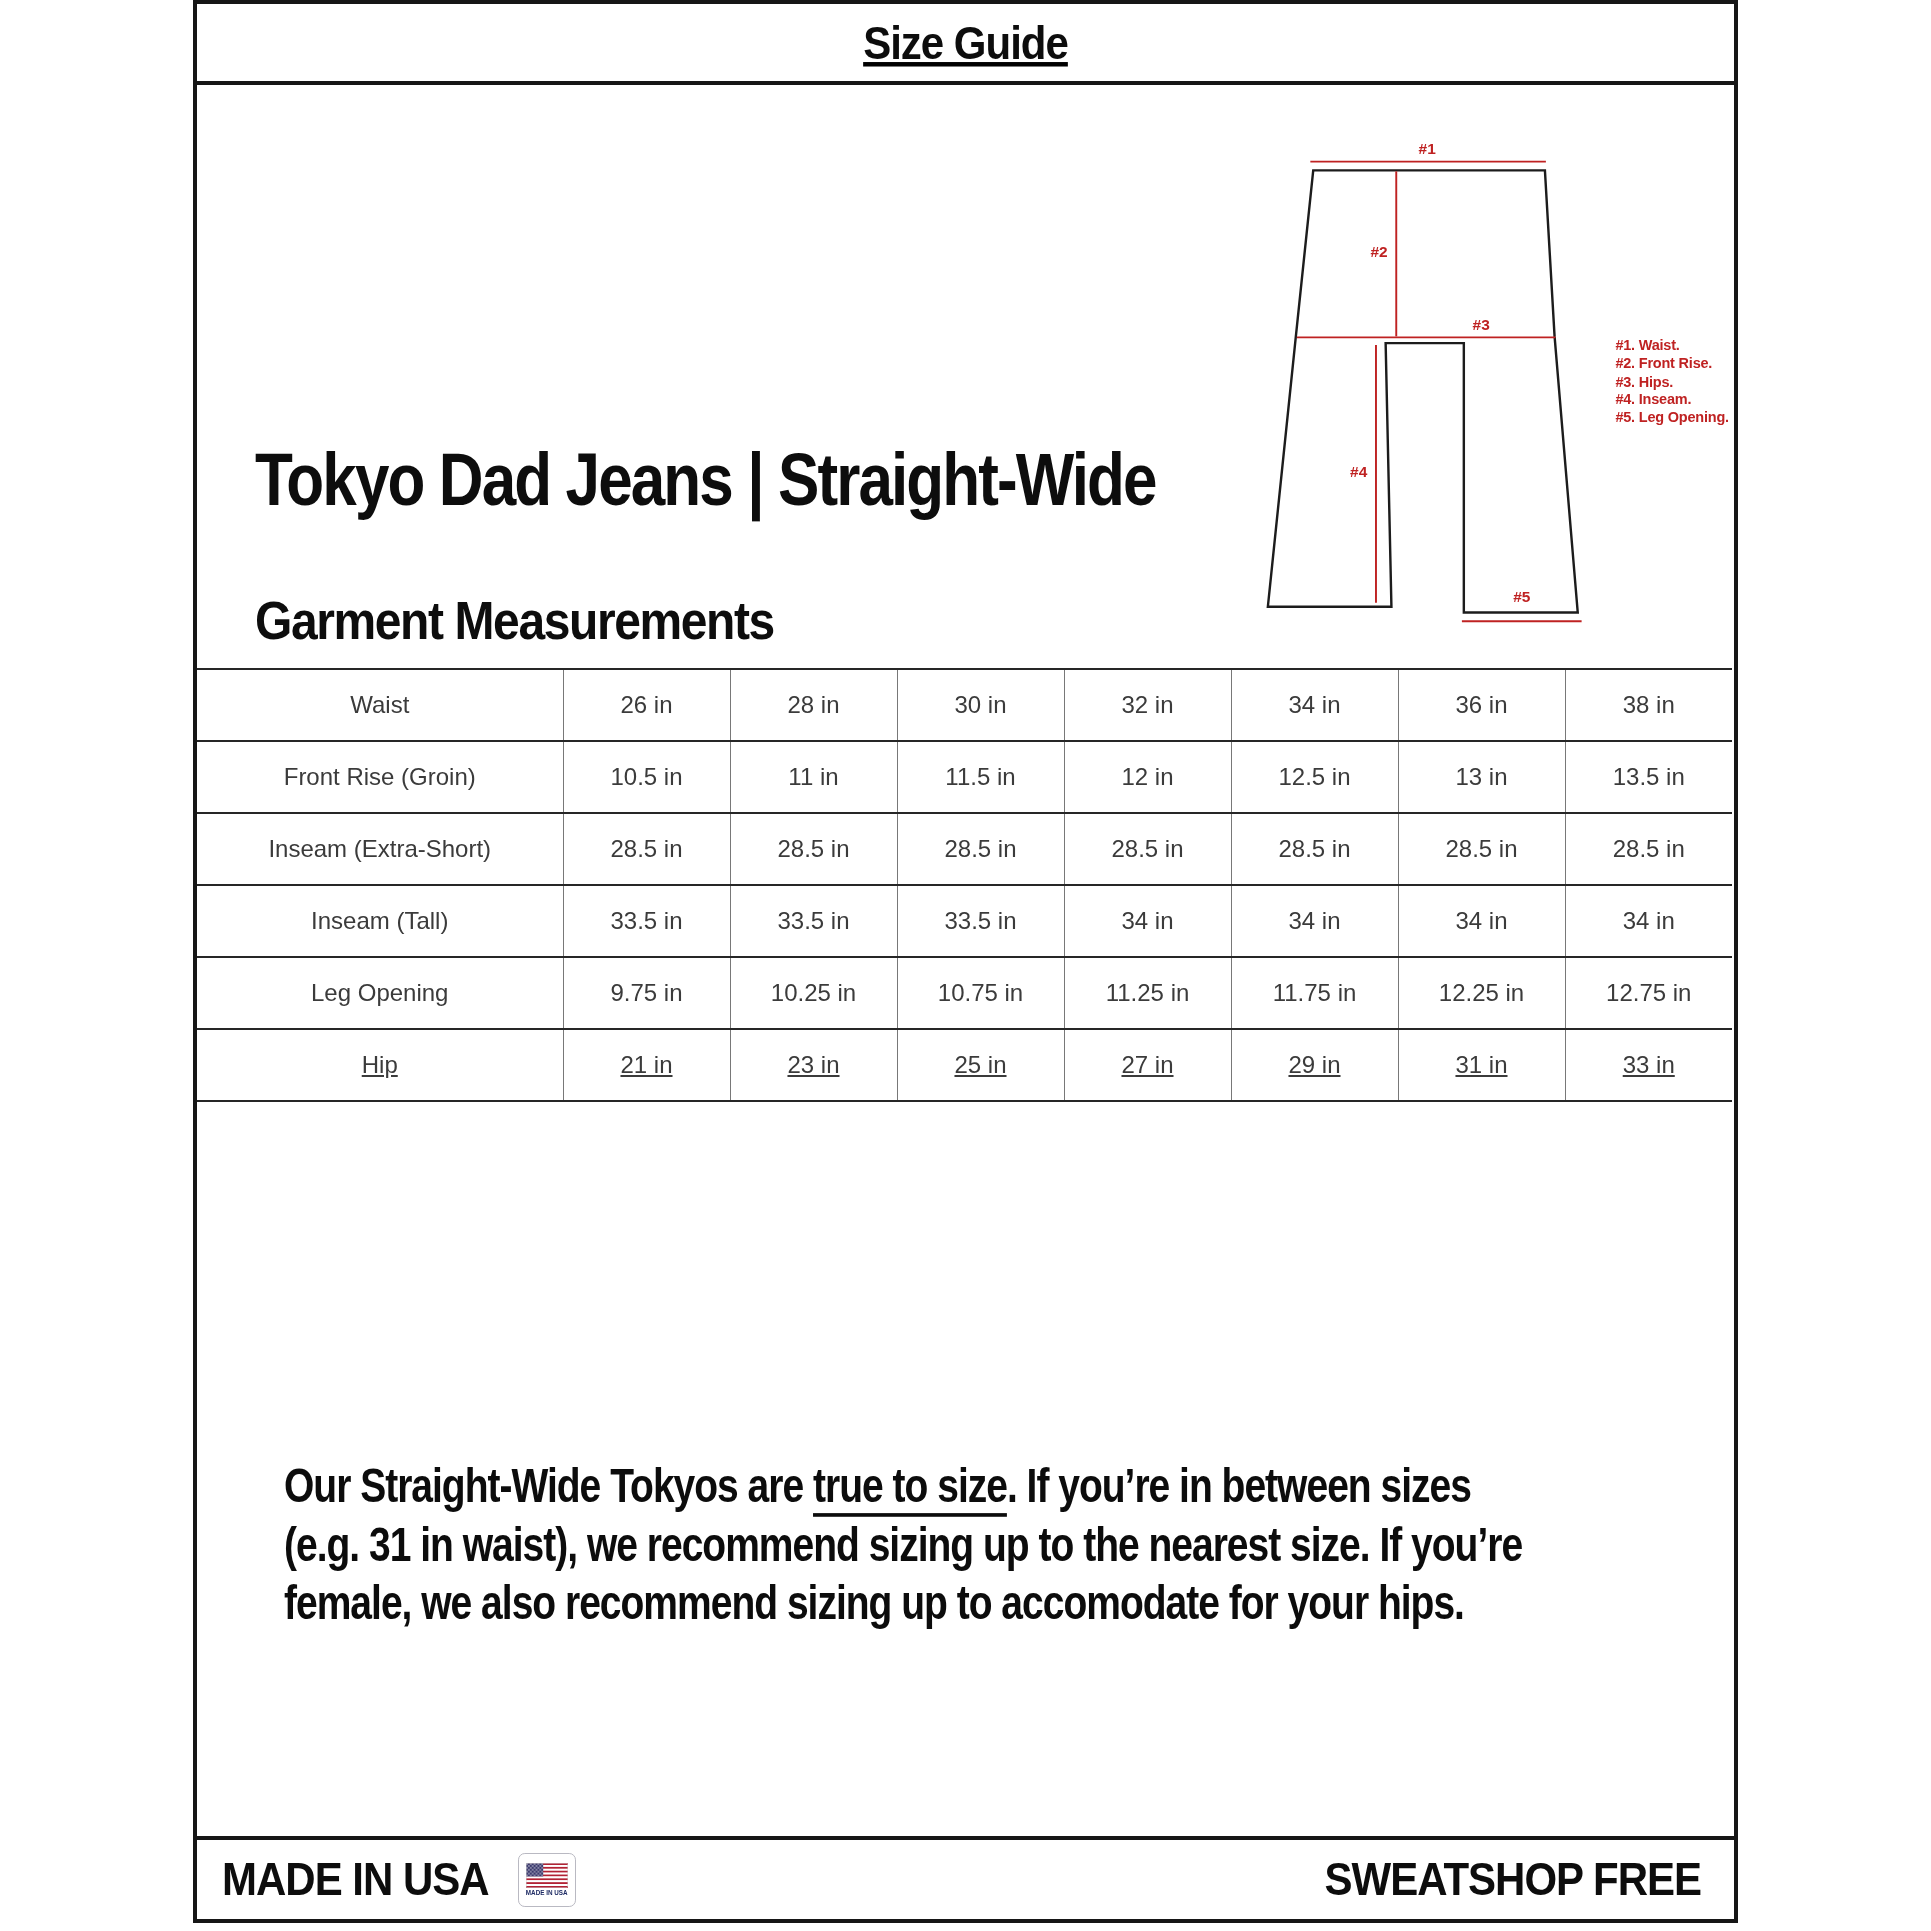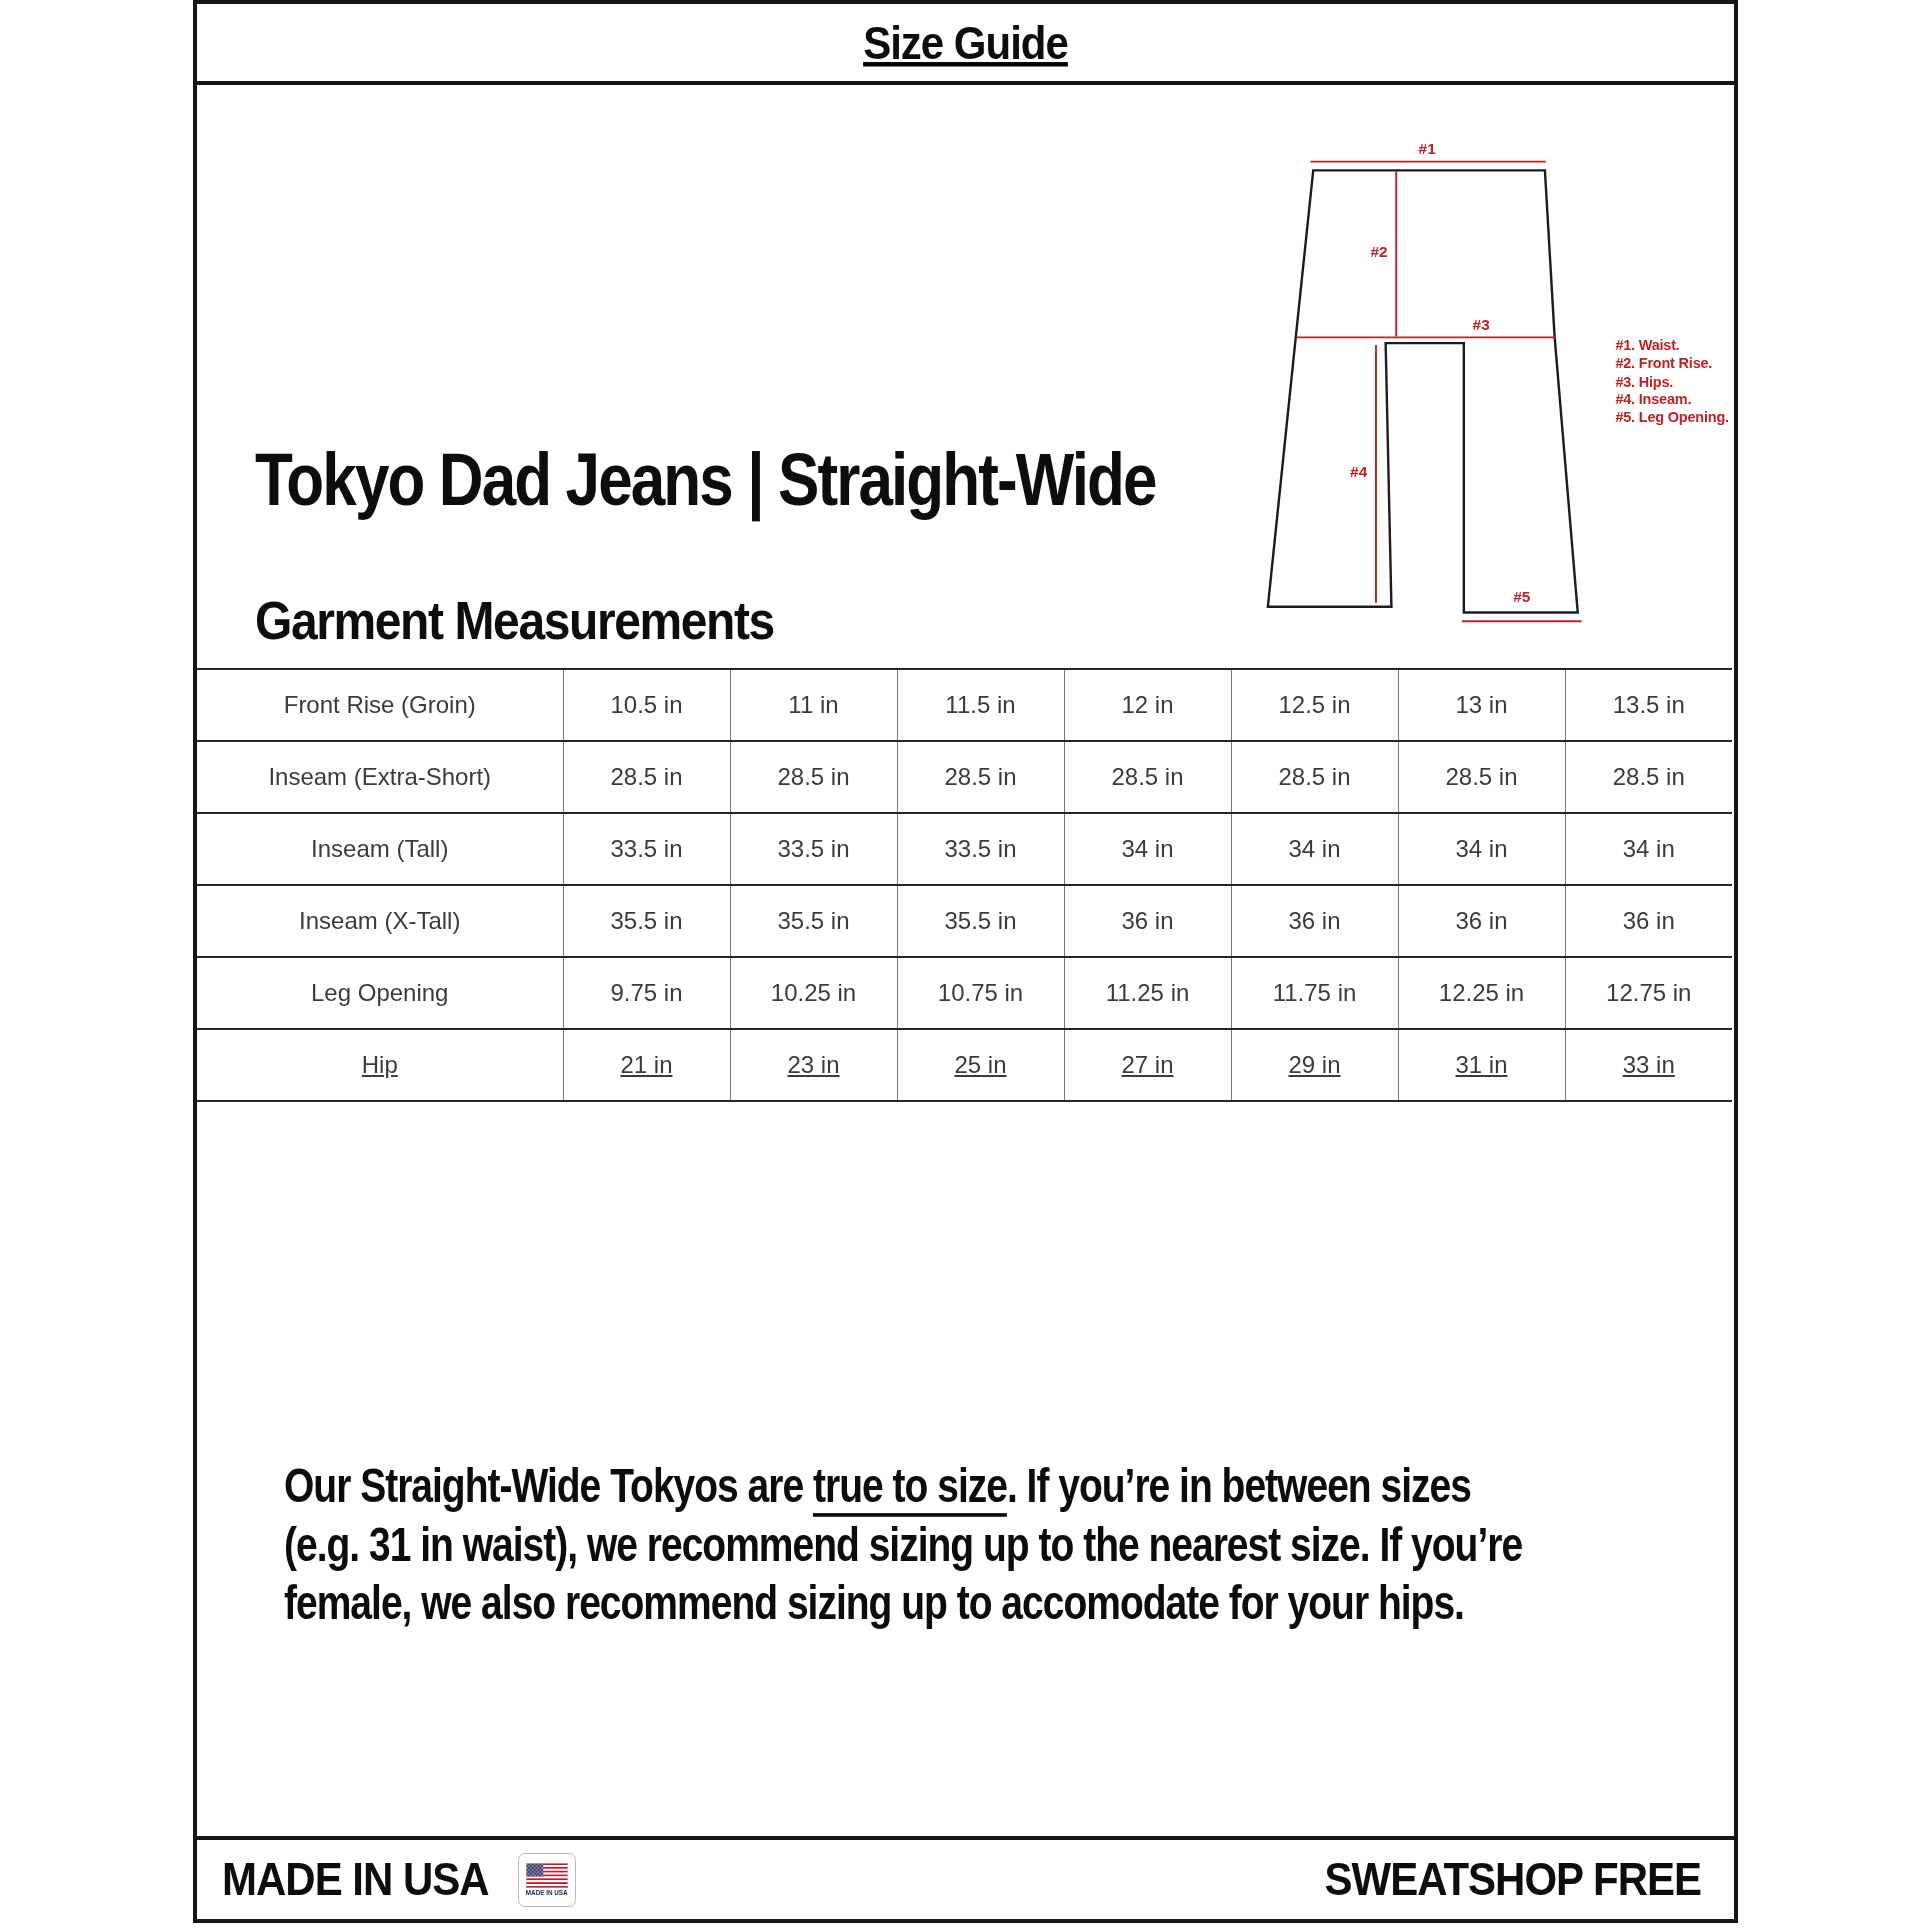--- a/index.html
+++ b/index.html
@@ -83,20 +83,30 @@
           <col>
           <col>
           <col>
           <col>
           <col>
           <col>
           <col>
       </colgroup>
       <tbody>
           <tr>
+            <td>Waist</td>
+            <td>26 in</td>
+            <td>28 in</td>
+            <td>30 in</td>
+            <td>32 in</td>
+            <td>34 in</td>
+            <td>36 in</td>
+            <td>38 in</td>
+          </tr>
+          <tr>
             <td>Front Rise (Groin)</td>
             <td>10.5 in</td>
             <td>11 in</td>
             <td>11.5 in</td>
             <td>12 in</td>
             <td>12.5 in</td>
             <td>13 in</td>
             <td>13.5 in</td>
           </tr>
           <tr>
@@ -111,30 +121,20 @@
           </tr>
           <tr>
             <td>Inseam (Tall)</td>
             <td>33.5 in</td>
             <td>33.5 in</td>
             <td>33.5 in</td>
             <td>34 in</td>
             <td>34 in</td>
             <td>34 in</td>
             <td>34 in</td>
-          </tr>
-          <tr>
-            <td>Inseam (X-Tall)</td>
-            <td>35.5 in</td>
-            <td>35.5 in</td>
-            <td>35.5 in</td>
-            <td>36 in</td>
-            <td>36 in</td>
-            <td>36 in</td>
-            <td>36 in</td>
           </tr>
           <tr>
             <td>Leg Opening</td>
             <td>9.75 in</td>
             <td>10.25 in</td>
             <td>10.75 in</td>
             <td>11.25 in</td>
             <td>11.75 in</td>
             <td>12.25 in</td>
             <td>12.75 in</td>

